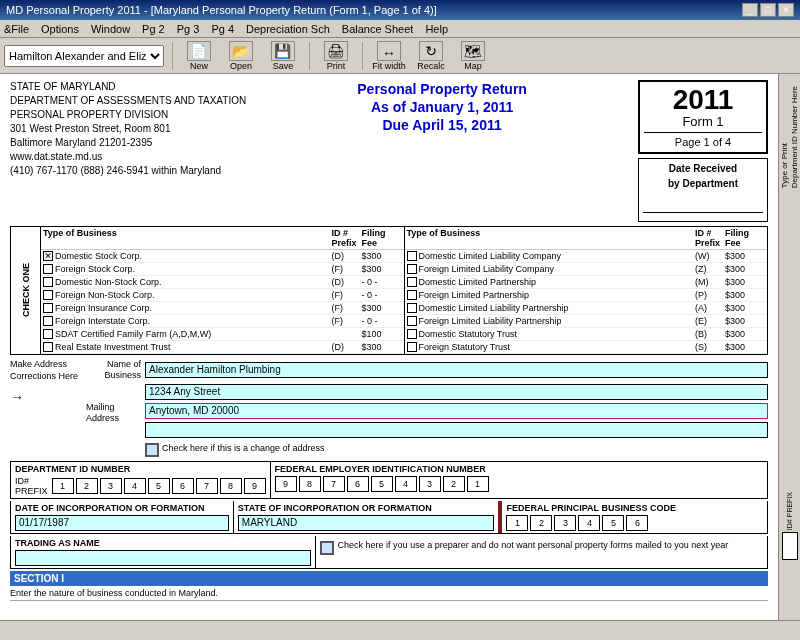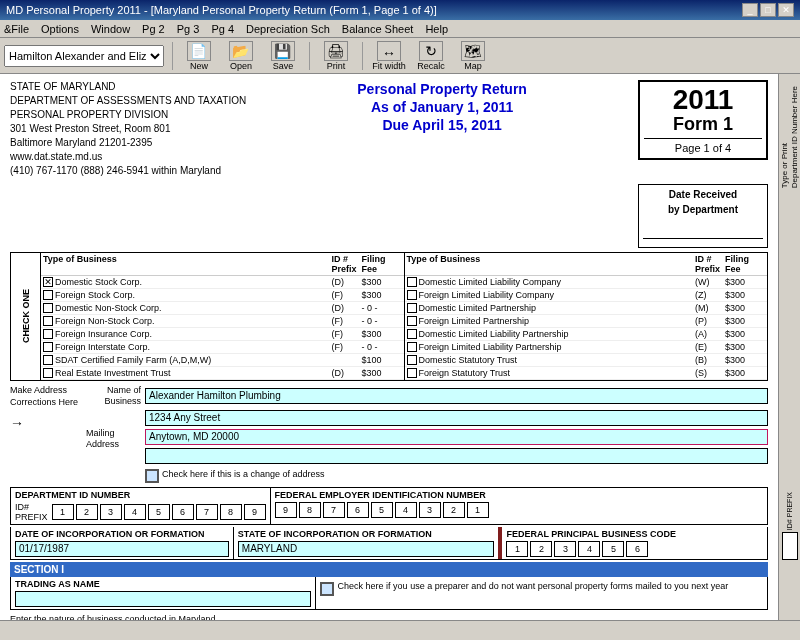--- a/index.html
+++ b/index.html
@@ -128,22 +128,22 @@
       text-align: center;
       padding: 4px;
       font-size: 12px;
     }
     .form-number-box .year {
       font-size: 28px;
       font-weight: bold;
       line-height: 1;
     }
     .form-number-box .form-label {
-      font-size: 18px;
-      font-weight: bold;
+      font-size: 13px;
+      font-weight: normal;
     }
     .form-number-box .page-label {
       font-size: 11px;
     }
     .checkbox {
       width: 10px;
       height: 10px;
       border: 1px solid #000;
       background: white;
       display: inline-flex;
@@ -153,21 +153,21 @@
     }
     .checkbox.checked { background: white; }
     
     .date-received-box {
       border: 1px solid #000;
       width: 130px;
       text-align: center;
       padding: 4px;
       font-size: 10px;
       font-weight: bold;
-      margin-top: 20px;
+      margin-top: 0;
     }
     .date-received-box .dr-label {
       font-weight: bold;
       margin-bottom: 4px;
     }
     .date-received-line {
       border-bottom: 1px solid #000;
       height: 20px;
       margin-bottom: 4px;
     }
@@ -509,35 +509,35 @@
             <div class="num-cell">1</div>
             <div class="num-cell">2</div>
             <div class="num-cell">3</div>
             <div class="num-cell">4</div>
             <div class="num-cell">5</div>
             <div class="num-cell">6</div>
           </div>
         </div>
       </div>
 
-      <div style="background:#316ac5; color:white; font-weight:bold; padding:2px 4px; font-size:10px; margin-top:2px;">
-        <span>SECTION I</span>
-      </div>
-
       <div style="display:flex; gap:0; margin-bottom:2px; border:1px solid #000; border-top:none;">
         <div style="flex:1; border-right:1px solid #000; padding:2px 4px;">
           <div style="font-size:9px; font-weight:bold; margin-bottom:2px;">TRADING AS NAME</div>
           <div style="height:16px; border:1px solid #000; background:#ccffff; font-size:10px; padding:1px 3px; display:flex; align-items:center;"></div>
         </div>
         <div style="flex:1.5; padding:4px;">
           <div style="display:flex; align-items:flex-start; gap:4px;">
             <div style="width:14px; height:14px; border:2px solid #555; background:#cce5ff; flex-shrink:0; margin-top:1px;"></div>
             <span style="font-size:9px; line-height:1.3;">Check here if you use a preparer and do not want personal property forms mailed to you next year</span>
           </div>
         </div>
+      </div>
+
+      <div style="background:#316ac5; color:white; font-weight:bold; padding:2px 4px; font-size:10px; margin-top:2px;">
+        <span>SECTION I</span>
       </div>
       <div style="font-size:9px; padding:2px 0; color:#000; border-bottom:1px solid #aaa;">
         <span>Enter the nature of business conducted in Maryland.</span>
       </div>
 
     </div>
 
     <div style="width:22px; background:#d4d0c8; border-left:1px solid #888; display:flex; flex-direction:column; align-items:center; justify-content:flex-start; padding-top:8px; position:relative;">
       <div style="writing-mode:vertical-rl; transform:rotate(180deg); font-size:8px; line-height:1.2; padding:4px 0; color:#000;">
         <span>Type or Print</span>

